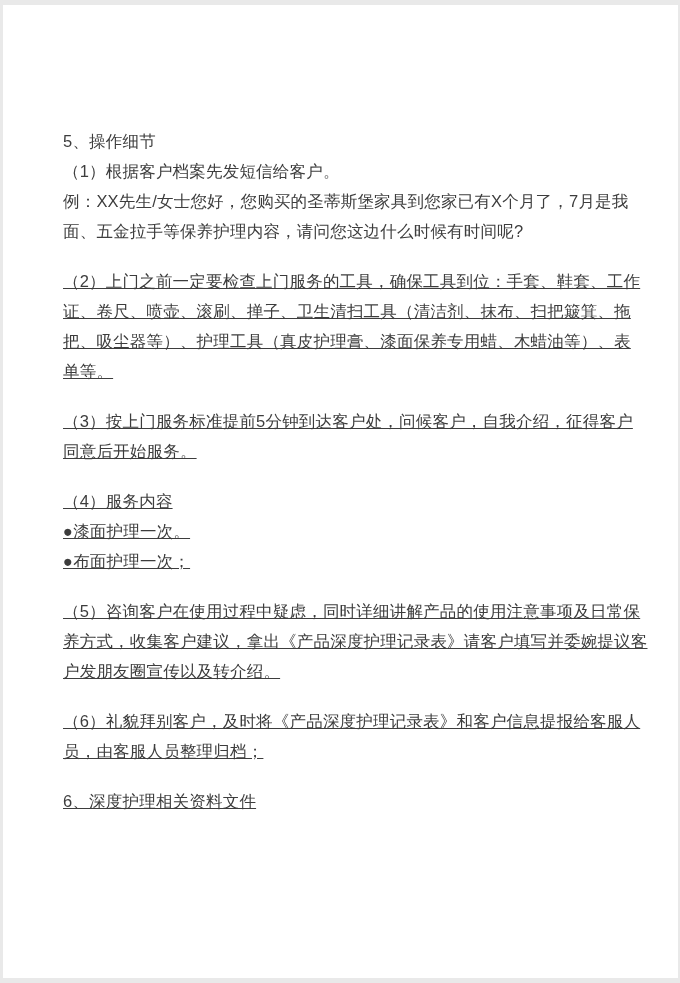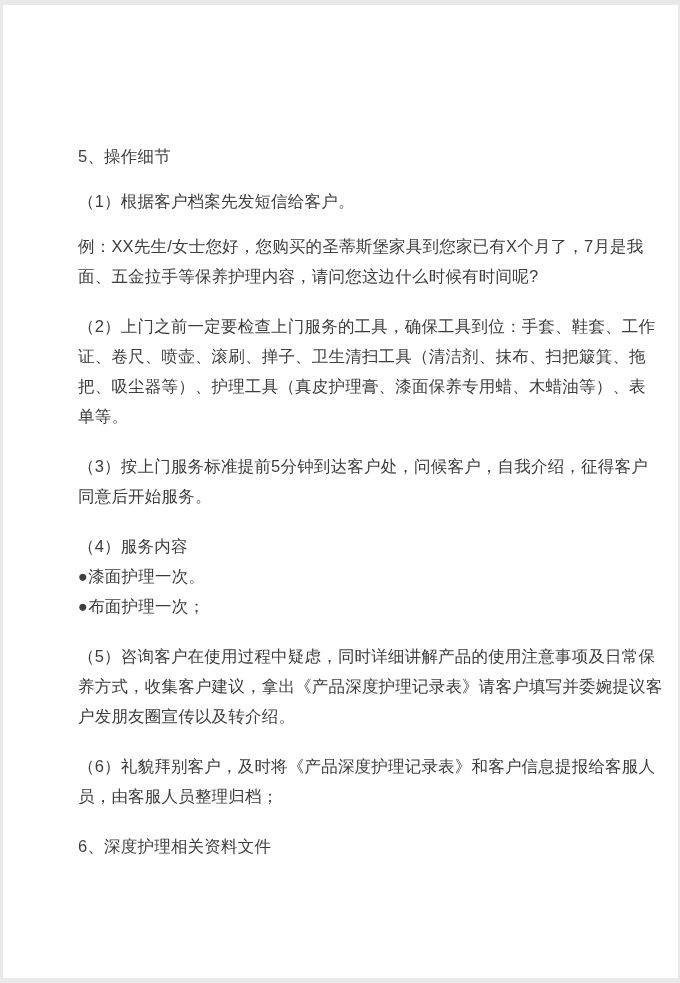--- a/index.html
+++ b/index.html
@@ -19,24 +19,25 @@
     height: 973px;
     background: #ffffff;
     box-sizing: border-box;
   }
   .doc-content {
     box-sizing: border-box;
     padding: 121px 52px 0 60px;
     color: #3d3d3d;
   }
   .paragraph {
-    margin: 15px;
+    margin: 0;
   }
   .paragraph.gap {
     margin-top: 20px;
+    text-decoration: underline;
   }
   .line {
     font-size: 16.5px;
     line-height: 30px;
     height: 30px;
     white-space: nowrap;
     letter-spacing: 0.2px;
   }
 </style>
 </head>

